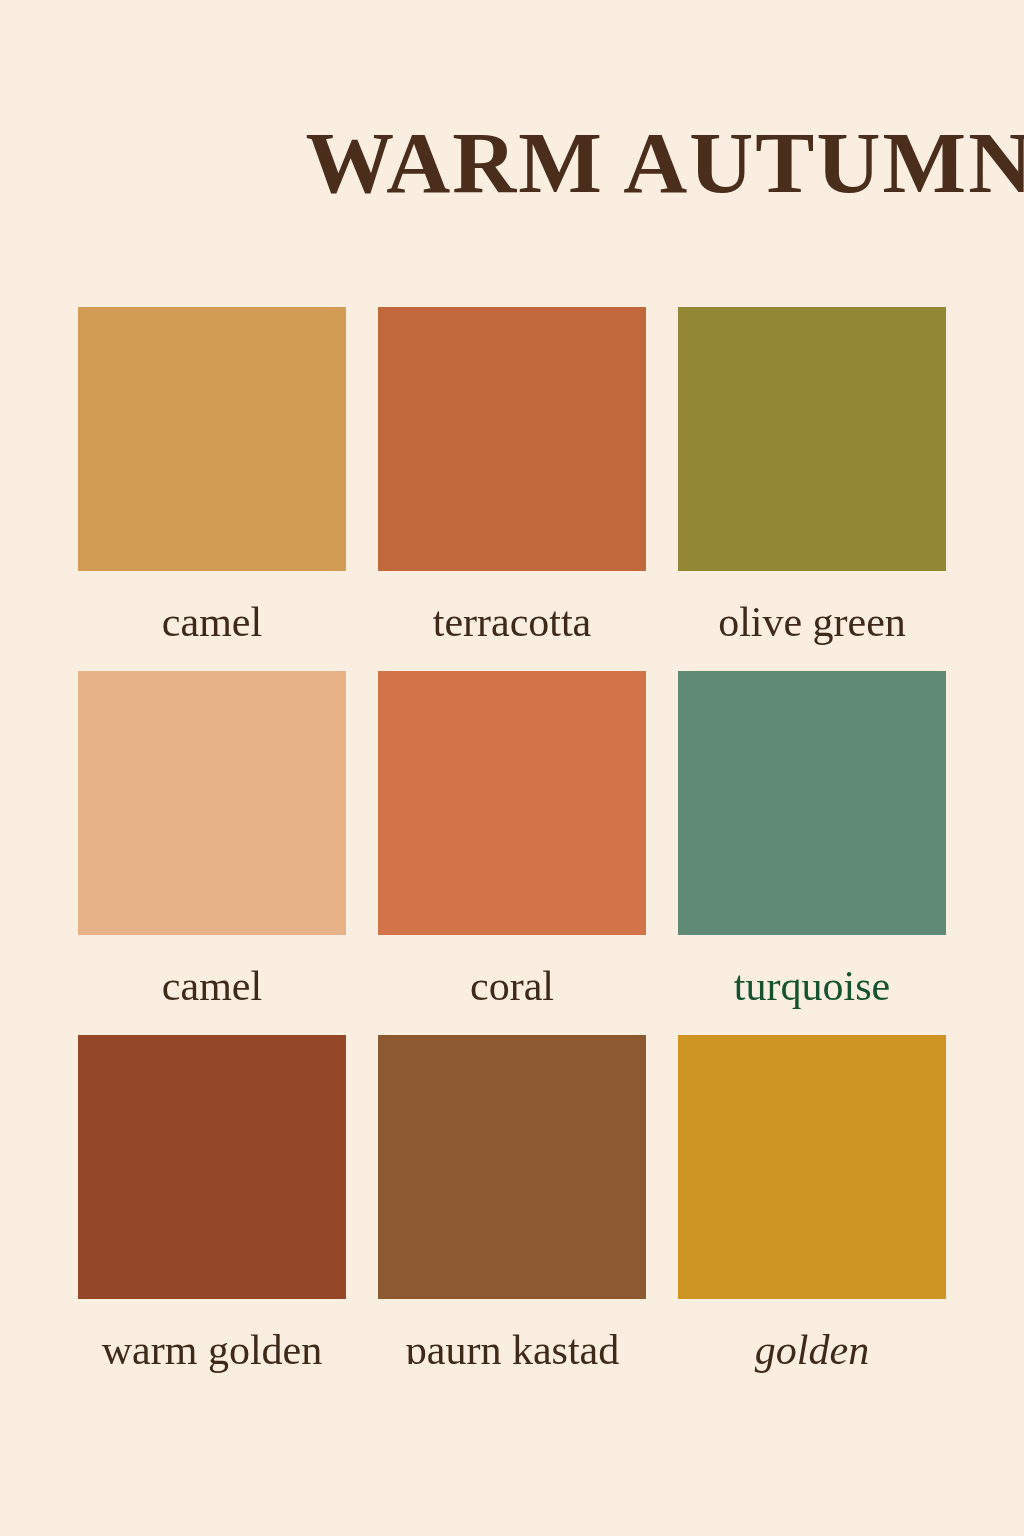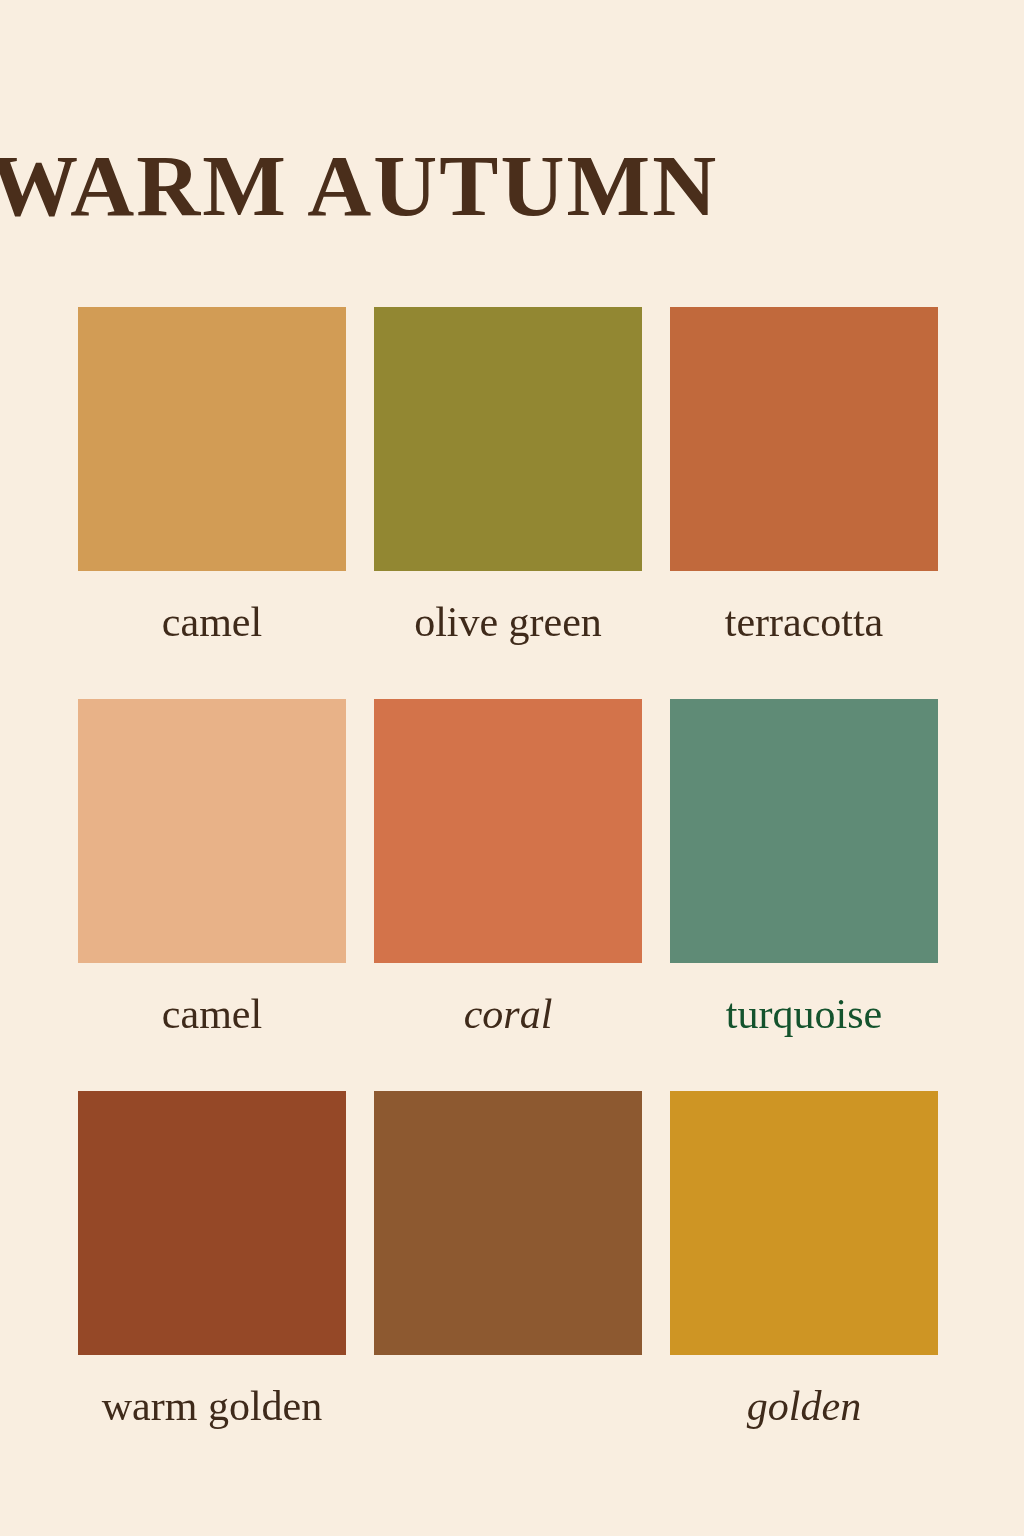--- a/index.html
+++ b/index.html
@@ -19,23 +19,23 @@
     width: 1024px;
     height: 1536px;
     background: #f9eee0;
     box-sizing: border-box;
   }
 
   
   .title-wrap {
     position: absolute;
     left: 0;
-    top: 143px;
+    top: 120px;
     width: 1024px;
-    text-align: left;
+    text-align: right;
   }
   .poster-title {
     display: inline-block;
     margin: 0;
     font-family: "Liberation Serif", "DejaVu Serif", serif;
     font-weight: 700;
     font-size: 86px;
     line-height: 1;
     letter-spacing: 2px;
     color: #4a2e1b;
@@ -47,21 +47,20 @@
   
   .grid {
     position: absolute;
     left: 78px;
     top: 307px;
     width: 868px;
     display: grid;
     grid-template-columns: repeat(3, 268px);
     grid-column-gap: 32px;
     grid-row-gap: 0px;
-    gap: 28px;
   }
 
   .cell {
     width: 268px;
     display: flex;
     flex-direction: column;
     align-items: center;
   }
 
   .swatch {
@@ -94,51 +93,52 @@
   </div>
 
   <div class="grid">
 
     <div class="cell">
       <div class="swatch" style="background-color: rgb(210, 156, 85);"></div>
       <span class="swatch-label" style="color: rgb(63, 42, 26);">camel</span>
     </div>
 
     <div class="cell">
-      <div class="swatch" style="background-color: rgb(146, 135, 50);"></div>
-      <span class="swatch-label" style="color: rgb(63, 42, 26);">olive green</span>
+      <div class="swatch" style="background-color: rgb(193, 105, 60);"></div>
+      <span class="swatch-label" style="color: rgb(63, 42, 26);">terracotta</span>
     </div>
 
     <div class="cell">
-      <div class="swatch" style="background-color: rgb(193, 105, 60);"></div>
-      <span class="swatch-label" style="color: rgb(63, 42, 26);">terracotta</span>
+      <div class="swatch" style="background-color: rgb(146, 135, 50);"></div>
+      <span class="swatch-label" style="color: rgb(63, 42, 26);">olive green</span>
     </div>
 
     <div class="cell">
       <div class="swatch" style="background-color: rgb(232, 178, 136);"></div>
       <span class="swatch-label" style="color: rgb(63, 42, 26);">camel</span>
     </div>
 
     <div class="cell">
       <div class="swatch" style="background-color: rgb(211, 115, 74);"></div>
-      <span class="swatch-label" style="color: rgb(63, 42, 26); font-style: italic;">coral</span>
+      <span class="swatch-label" style="color: rgb(63, 42, 26);">coral</span>
     </div>
 
     <div class="cell">
       <div class="swatch" style="background-color: rgb(95, 139, 118);"></div>
       <span class="swatch-label" style="color: #14532d;">turquoise</span>
     </div>
 
     <div class="cell">
       <div class="swatch" style="background-color: rgb(149, 72, 39);"></div>
       <span class="swatch-label" style="color: rgb(63, 42, 26);">warm golden</span>
     </div>
 
     <div class="cell">
       <div class="swatch" style="background-color: rgb(141, 89, 48);"></div>
+      <span class="swatch-label" style="color: rgb(63, 42, 26);">ɒaurn kastad</span>
     </div>
 
     <div class="cell">
       <div class="swatch" style="background-color: rgb(206, 149, 36);"></div>
       <span class="swatch-label" style="color: rgb(63, 42, 26); font-style: italic;">golden</span>
     </div>
 
   </div>
 </div>
 

